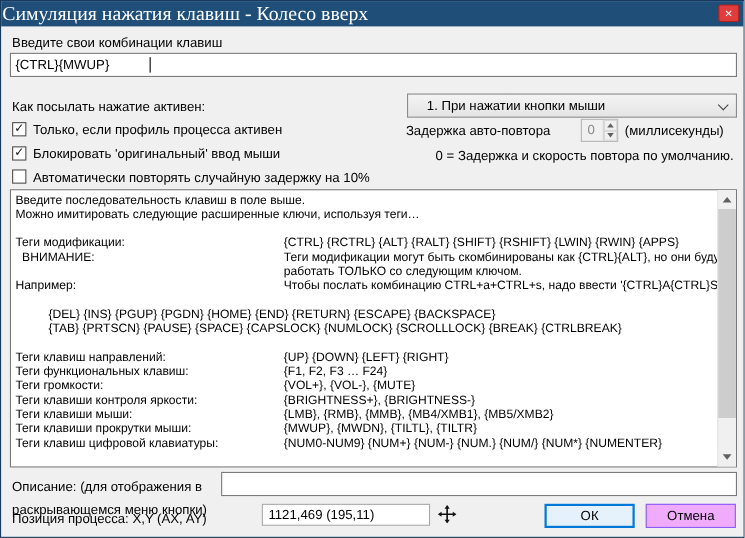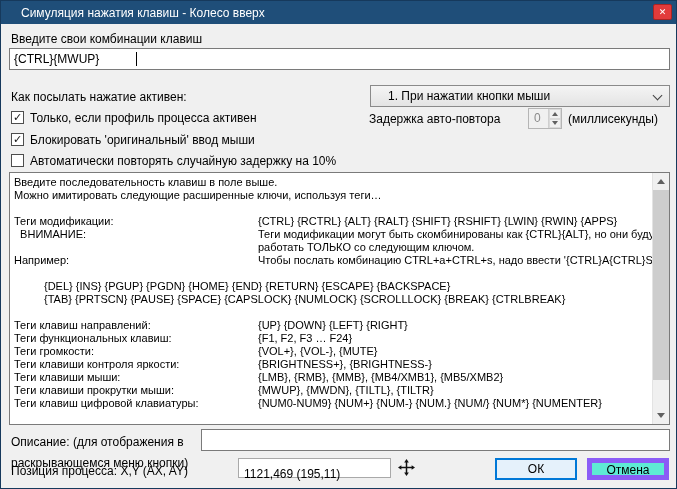--- a/index.html
+++ b/index.html
@@ -13,22 +13,23 @@
     font-size: 12px;
     color: #000;
     overflow: hidden;
   }
   .titlebar {
     position: absolute; top: 0; left: 0; right: 0; height: 23px;
     background: #1f4e79;
     display: flex; align-items: center;
   }
   .titlebar .title {
-    color: #ffffff; font-size: 12px; padding-left: 20px;
+    color: #ffffff; font-size: 18px; padding-left: 1px;
     white-space: nowrap;
+    font-family: Liberation Serif, serif;
   }
   .close-btn {
     position: absolute; top: 3px; right: 4px;
     width: 19px; height: 16px;
     background: #e23b3b; border: 1px solid #a82424; border-radius: 2px;
     color: #fff; font-size: 9px; line-height: 13px; text-align: center;
     padding: 0; cursor: default;
   }
   .lbl { position: absolute; white-space: nowrap; }
   .textbox {
@@ -86,29 +87,29 @@
   }
   .sb-btn { height: 17px; display: flex; align-items: center; justify-content: center; background: #f0f0f0; }
   .sb-track { flex: 1; position: relative; }
   .sb-thumb { position: absolute; top: 0; left: 0; right: 0; height: 190px; background: #cdcdcd; }
   .tri-up { width: 0; height: 0; border-left: 4px solid transparent; border-right: 4px solid transparent; border-bottom: 5px solid #606060; }
   .tri-down { width: 0; height: 0; border-left: 4px solid transparent; border-right: 4px solid transparent; border-top: 5px solid #606060; }
   .desc-label { left: 10px; top: 431px; width: 188px; white-space: normal; line-height: 21px; }
   .value-box {
     position: absolute; left: 237px; top: 457px; width: 153px; height: 20px;
     background: #fff; border: 1px solid #a9a9a9;
-    font-size: 12px; padding: 8px 0 0 5px; white-space: nowrap;
+    font-size: 12px; padding: 2px 0 0 5px; white-space: nowrap;
   }
   .crosshair-btn {
     position: absolute; left: 394px; top: 456px; width: 22px; height: 22px;
     background: transparent; border: none; padding: 2px; cursor: default;
   }
   .btn {
     position: absolute; height: 22px; width: 82px;
-    background: #5eead4; border: 5px solid #8b5cf6;
+    background: #f0abfc; border: 1px solid #8b5cf6;
     font-size: 12px; font-family: inherit; padding: 0; cursor: default;
   }
   .btn.ok { left: 494px; top: 457px; background: #e5f1fb; border: 2px solid #0078d7; }
   .btn.cancel { left: 586px; top: 457px; }
 </style>
 </head>
 <body>
 
 <div class="dialog">
 
@@ -147,20 +148,21 @@
           <i class="tri-d"></i>
         </span>
     </span>
   </div>
   <span class="lbl" style="left:567px; top:111px;">(миллисекунды)</span>
 
   <span class="cb checked" style="left:10px; top:132px;">
       <span class="mark">✓</span>
     </span>
   <span class="lbl" style="left:29px; top:132px;">Блокировать 'оригинальный' ввод мыши</span>
+  <span class="lbl" style="right:9px; top:133px;">0 = Задержка и скорость повтора по умолчанию.</span>
 
   <span class="cb" style="left:10px; top:153px;"></span>
   <span class="lbl" style="left:29px; top:153px;">Автоматически повторять случайную задержку на 10%</span>
 
   <div class="helpbox">
     <div class="help-content" id="help-rows">
         <div class="help-row"><span class="ht">Введите последовательность клавиш в поле выше.</span></div>
         <div class="help-row"><span class="ht">Можно имитировать следующие расширенные ключи, используя теги…</span></div>
         <div class="help-row"><span class="hl"></span><span class="ht"></span></div>
         <div class="help-row"><span class="hl">Теги модификации:</span><span class="ht">{CTRL} {RCTRL} {ALT} {RALT} {SHIFT} {RSHIFT} {LWIN} {RWIN} {APPS}</span></div>

